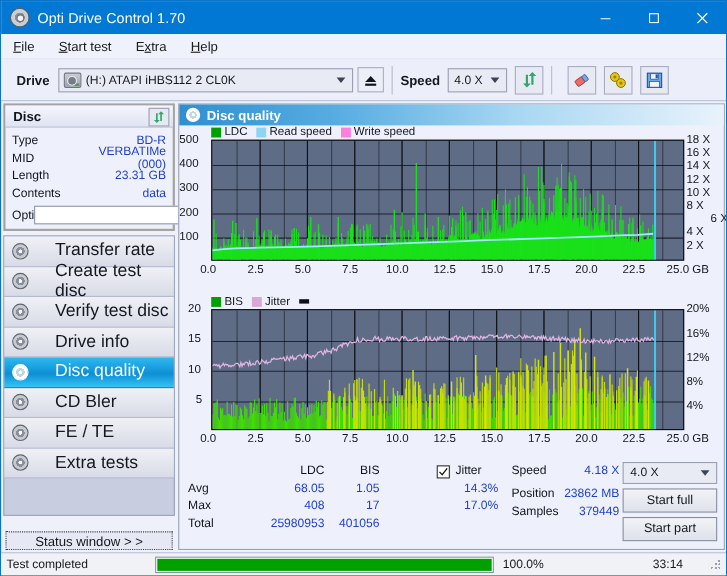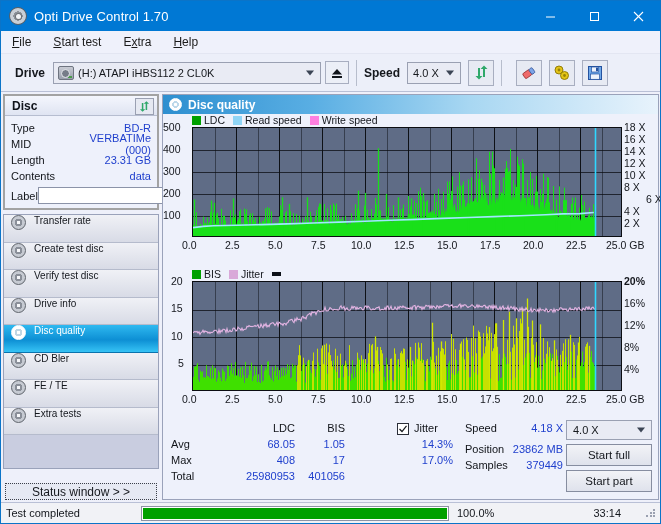--- a/index.html
+++ b/index.html
@@ -141,24 +141,24 @@
     width:13px;height:13px;border-radius:50%;
     background: radial-gradient(circle at 50% 50%, #fdfbe0 0 16%, #b9b24a 17% 45%, #e9e49a 46% 78%, #9c9640 79% 100%);
     border:1px solid #7b7630;
   }
 
   .navlist {
     position: absolute; left: 2px; top: 213px; width: 156px; height: 255px;
     border: 1px solid #9aa2ba; background: #c9cde0;
   }
   .nav-item {
-    height: 27.5px; display: flex; align-items: flex-start;
+    height: 27.5px; display: flex; align-items: center;
     background: linear-gradient(#f0f1f6, #d8dbe6);
     border-bottom: 1px solid #b5bbcc;
-    font-size: 10px; color: #14171d; padding-left: 7px;
+    font-size: 16px; color: #14171d; padding-left: 7px; gap: 16px;
   }
   .nav-item.active {
     background: linear-gradient(#2fb9f0, #0d8fd4 55%, #36c3f5);
     color: #ffffff; border-bottom: 1px solid #0a73ad;
   }
   .nav-ico {
     width: 15px; height: 15px; margin-right: 8px; border-radius: 50%;
     background: radial-gradient(circle at 50% 50%, #f6f7fa 0 18%, #8a8f99 19% 42%, #c6cad2 43% 74%, #787d86 75% 100%);
     border: 1px solid #5f646c; flex: 0 0 auto;
   }
@@ -350,21 +350,21 @@
       </div>
       <div class="disc-row">
         <span class="disc-key">Length</span>
         <span class="disc-val">23.31 GB</span>
       </div>
       <div class="disc-row">
         <span class="disc-key">Contents</span>
         <span class="disc-val">data</span>
       </div>
       <div class="label-row">
-        <span class="label-key">Label</span>
+        <span class="label-key">Opti</span>
         <input class="label-input" value="" style="">
         <div class="label-disc-btn">
           <div class="mini-disc"></div>
         </div>
       </div>
     </div>
   </div>
 
   <div class="navlist">
     <div class="nav-item">
@@ -1441,21 +1441,21 @@
             <line x1="385.5" y1="110" x2="385.5" y2="60.5" stroke="#d2e800" stroke-width="1.3"></line>
             <line x1="396.5" y1="110" x2="396.5" y2="63.8" stroke="#d2e800" stroke-width="1.3"></line>
             <path d="M0,50.8 L1,49.9 L2,49.4 L3,50.1 L4,49.4 L5,51.0 L6,49.7 L7,52.5 L8,50.6 L9,50.1 L10,48.3 L11,50.5 L12,48.9 L13,49.6 L14,49.5 L15,51.1 L16,50.1 L17,51.4 L18,50.2 L19,50.7 L20,49.8 L21,48.8 L22,48.3 L23,48.3 L24,49.5 L25,51.3 L26,47.6 L27,51.0 L28,48.4 L29,49.7 L30,47.3 L31,47.2 L32,47.8 L33,50.4 L34,46.6 L35,50.2 L36,49.6 L37,48.2 L38,49.7 L39,49.4 L40,46.3 L41,45.9 L42,47.2 L43,49.1 L44,48.1 L45,45.1 L46,46.3 L47,46.9 L48,48.3 L49,46.1 L50,48.6 L51,47.5 L52,47.2 L53,47.1 L54,44.3 L55,44.8 L56,43.6 L57,44.5 L58,44.3 L59,44.7 L60,44.2 L61,44.2 L62,43.5 L63,44.3 L64,43.9 L65,42.7 L66,46.0 L67,45.4 L68,42.1 L69,44.2 L70,45.7 L71,42.3 L72,43.8 L73,41.6 L74,44.9 L75,43.5 L76,44.7 L77,42.2 L78,41.5 L79,41.0 L80,40.6 L81,41.8 L82,43.4 L83,42.0 L84,40.2 L85,43.9 L86,40.2 L87,40.8 L88,42.1 L89,41.9 L90,43.4 L91,41.3 L92,41.5 L93,42.9 L94,41.0 L95,40.5 L96,38.3 L97,38.3 L98,37.6 L99,37.3 L100,39.5 L101,40.6 L102,36.9 L103,38.9 L104,35.7 L105,37.7 L106,37.4 L107,37.3 L108,39.1 L109,35.1 L110,34.3 L111,36.3 L112,35.6 L113,36.9 L114,33.7 L115,32.6 L116,32.1 L117,31.2 L118,33.4 L119,29.8 L120,30.7 L121,30.0 L122,30.1 L123,32.5 L124,30.0 L125,28.7 L126,28.8 L127,29.9 L128,29.3 L129,29.0 L130,29.3 L131,28.6 L132,25.2 L133,28.7 L134,28.9 L135,28.8 L136,27.7 L137,25.5 L138,26.3 L139,27.4 L140,28.2 L141,27.3 L142,27.5 L143,27.7 L144,27.6 L145,28.1 L146,27.7 L147,25.0 L148,23.8 L149,26.3 L150,25.8 L151,24.5 L152,28.4 L153,26.7 L154,25.9 L155,27.9 L156,28.2 L157,28.2 L158,26.7 L159,24.3 L160,26.3 L161,24.4 L162,24.9 L163,27.3 L164,25.2 L165,27.0 L166,26.3 L167,25.5 L168,25.5 L169,27.1 L170,28.0 L171,26.5 L172,24.3 L173,23.9 L174,25.8 L175,24.1 L176,25.0 L177,26.5 L178,27.9 L179,27.8 L180,26.8 L181,27.7 L182,27.2 L183,26.1 L184,25.5 L185,25.6 L186,24.7 L187,28.2 L188,27.8 L189,27.3 L190,27.6 L191,27.7 L192,25.6 L193,27.8 L194,24.1 L195,24.1 L196,27.6 L197,26.2 L198,24.2 L199,27.6 L200,27.7 L201,27.1 L202,25.0 L203,26.7 L204,27.8 L205,24.8 L206,26.6 L207,24.2 L208,24.7 L209,25.6 L210,23.9 L211,25.3 L212,25.0 L213,26.3 L214,25.9 L215,26.7 L216,26.2 L217,26.8 L218,25.3 L219,27.4 L220,24.1 L221,23.8 L222,23.4 L223,27.4 L224,24.9 L225,23.9 L226,24.5 L227,25.7 L228,24.8 L229,27.5 L230,25.1 L231,26.8 L232,24.7 L233,23.3 L234,24.0 L235,24.1 L236,23.5 L237,26.4 L238,23.8 L239,26.1 L240,24.0 L241,24.5 L242,25.7 L243,26.6 L244,23.7 L245,24.4 L246,26.1 L247,24.0 L248,25.3 L249,24.3 L250,24.5 L251,23.0 L252,22.5 L253,22.6 L254,23.3 L255,22.6 L256,24.8 L257,23.7 L258,23.7 L259,22.8 L260,25.4 L261,24.9 L262,24.9 L263,24.4 L264,25.4 L265,24.4 L266,22.9 L267,22.0 L268,25.5 L269,23.1 L270,24.3 L271,22.9 L272,22.9 L273,23.2 L274,24.7 L275,25.5 L276,24.8 L277,24.6 L278,23.6 L279,22.7 L280,23.6 L281,24.5 L282,25.9 L283,25.0 L284,22.8 L285,25.3 L286,23.2 L287,24.7 L288,24.2 L289,25.2 L290,24.1 L291,23.4 L292,23.3 L293,26.0 L294,24.7 L295,26.6 L296,23.9 L297,23.9 L298,26.0 L299,23.7 L300,27.0 L301,23.5 L302,25.9 L303,23.9 L304,26.4 L305,27.4 L306,27.0 L307,24.7 L308,27.7 L309,25.2 L310,24.0 L311,27.3 L312,26.0 L313,26.0 L314,27.2 L315,24.3 L316,28.3 L317,25.9 L318,24.5 L319,25.8 L320,26.6 L321,24.7 L322,29.1 L323,25.6 L324,26.6 L325,28.1 L326,29.3 L327,26.1 L328,28.6 L329,25.6 L330,28.8 L331,27.1 L332,28.6 L333,25.7 L334,27.4 L335,29.7 L336,28.8 L337,28.9 L338,26.3 L339,30.0 L340,29.0 L341,27.0 L342,27.7 L343,28.6 L344,29.3 L345,27.1 L346,29.9 L347,26.4 L348,28.5 L349,27.8 L350,27.9 L351,28.3 L352,29.3 L353,26.6 L354,27.9 L355,30.0 L356,29.6 L357,28.2 L358,27.5 L359,28.2 L360,30.1 L361,27.0 L362,29.8 L363,27.8 L364,27.6 L365,28.5 L366,27.9 L367,25.8 L368,25.8 L369,26.5 L370,28.1 L371,26.7 L372,27.6 L373,26.8 L374,28.7 L375,29.3 L376,27.3 L377,25.9 L378,27.9 L379,27.1 L380,27.4 L381,27.9 L382,25.6 L383,26.0 L384,28.4 L385,26.0 L386,25.3 L387,27.7 L388,27.9 L389,28.6 L390,26.2 L391,26.9 L392,28.2 L393,25.1 L394,25.1 L395,27.1 L396,24.9 L397,26.9 L398,27.5 L399,25.5 L400,25.1 L401,26.6 L402,27.3" fill="none" stroke="#e3b4e3" stroke-width="1.1"></path>
             <line x1="402.5" y1="0" x2="402.5" y2="110" stroke="#2fd8ff" stroke-width="1.6"></line>
           </svg>
         </div>
       <div class="axis-lbl" style="left:8px; top:7px;">20</div>
       <div class="axis-lbl" style="left:8px; top:34px;">15</div>
       <div class="axis-lbl" style="left:8px; top:62px;">10</div>
       <div class="axis-lbl" style="left:15px; top:89px;">5</div>
-      <div class="axis-lbl" style="left:461px; top:7px;font-weight:bold;">20%</div>
+      <div class="axis-lbl" style="left:461px; top:7px;">20%</div>
       <div class="axis-lbl" style="left:461px; top:29px;">16%</div>
       <div class="axis-lbl" style="left:461px; top:51px;">12%</div>
       <div class="axis-lbl" style="left:461px; top:73px;">8%</div>
       <div class="axis-lbl" style="left:461px; top:95px;">4%</div>
       <div class="axis-lbl" style="left:19px; top:125px;">0.0</div>
       <div class="axis-lbl" style="left:62px; top:125px;">2.5</div>
       <div class="axis-lbl" style="left:105px; top:125px;">5.0</div>
       <div class="axis-lbl" style="left:148px; top:125px;">7.5</div>
       <div class="axis-lbl" style="left:188px; top:125px;">10.0</div>
       <div class="axis-lbl" style="left:231px; top:125px;">12.5</div>

